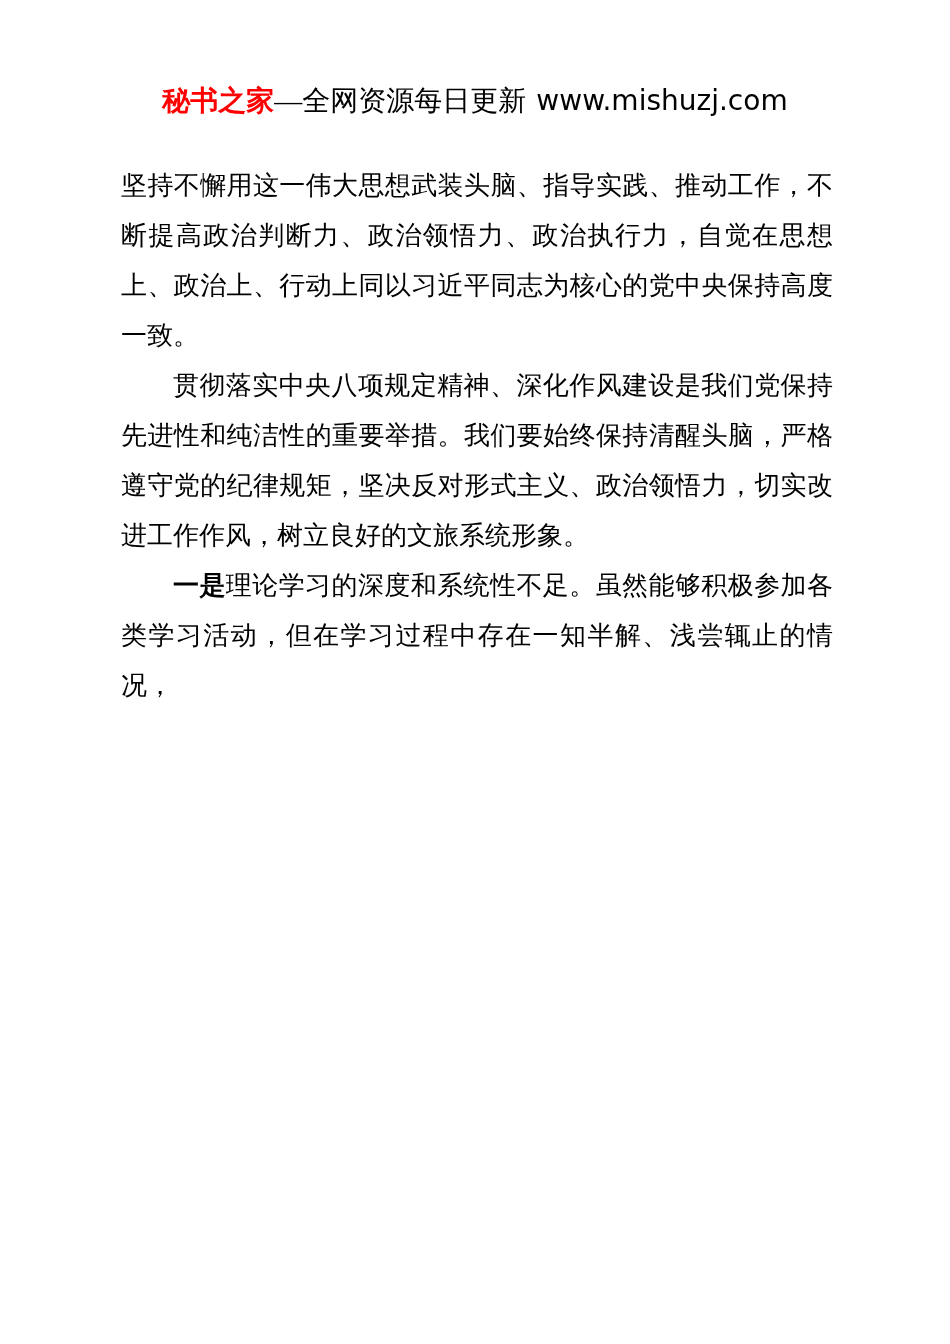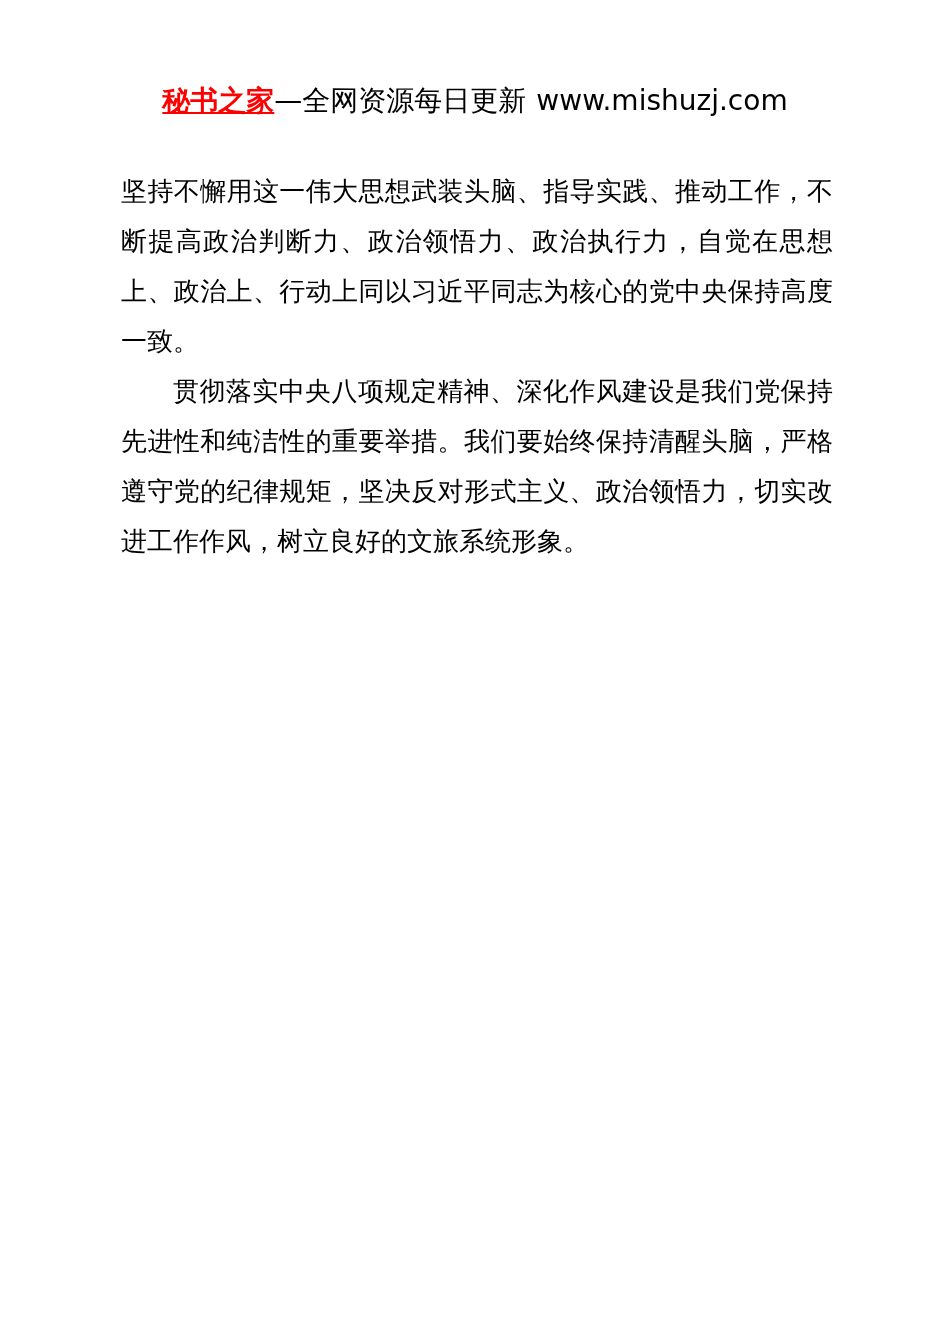--- a/index.html
+++ b/index.html
@@ -15,26 +15,26 @@
   .doc-header {
     position: absolute;
     top: 84px;
     left: 0;
     width: 100%;
     text-align: center;
     font-size: 28px;
     line-height: 34px;
     white-space: nowrap;
   }
-  .site-name { font-weight: bold; text-decoration: underline; }
-  .tagline { color: #000000; margin-right: 10px; }
+  .site-name { font-weight: bold; }
+  .tagline { color: #000000; margin-right: 10px; font-family: Liberation Serif, serif; }
   .site-url { text-decoration: none; }
   .doc-body {
     position: absolute;
-    top: 166px;
+    top: 160px;
     left: 121px;
     width: 712px;
     font-size: 26px;
     line-height: 50px;
     color: #000000;
     text-align: justify;
   }
   .doc-body p { margin: 0; padding: 0; }
   .doc-body p.indent { text-indent: 2em; }
   .b { font-weight: bold; }
@@ -42,14 +42,15 @@
 </head>
 <body>
 
 <div class="page">
   <div class="doc-header">
     <span class="site-name" style="color: rgb(255, 0, 0);">秘书之家</span><span class="tagline" style="color: rgb(0, 0, 0);">—全网资源每日更新</span><span class="site-url" style="color: #000000;">www.mishuzj.com</span>
   </div>
   <div class="doc-body" style="color: rgb(0, 0, 0);">
       <p class=""><span>坚持不懈用这一伟大思想武装头脑、指导实践、推动工作，不断提高政治判断力、政治领悟力、政治执行力，自觉在思想上、政治上、行动上同以习近平同志为核心的党中央保持高度一致。</span></p>
       <p class="indent"><span>贯彻落实中央八项规定精神、深化作风建设是我们党保持先进性和纯洁性的重要举措。我们要始终保持清醒头脑，严格遵守党的纪律规矩，坚决反对形式主义、政治领悟力，切实改进工作作风，树立良好的文旅系统形象。</span></p>
+      <p class="indent"><span class="b">一是</span><span>理论学习的深度和系统性不足。虽然能够积极参加各类学习活动，但在学习过程中存在一知半解、浅尝辄止的情况，</span></p>
     </div>
 </div>
 
 </body></html>

